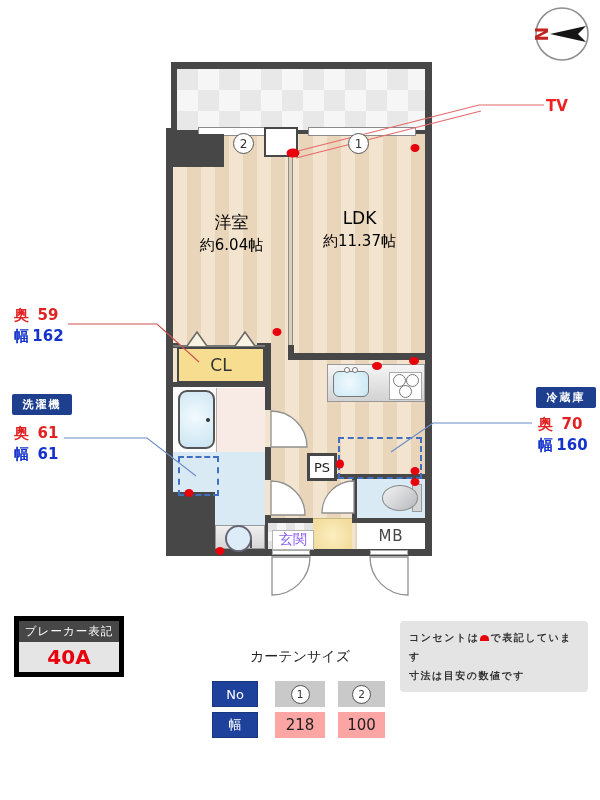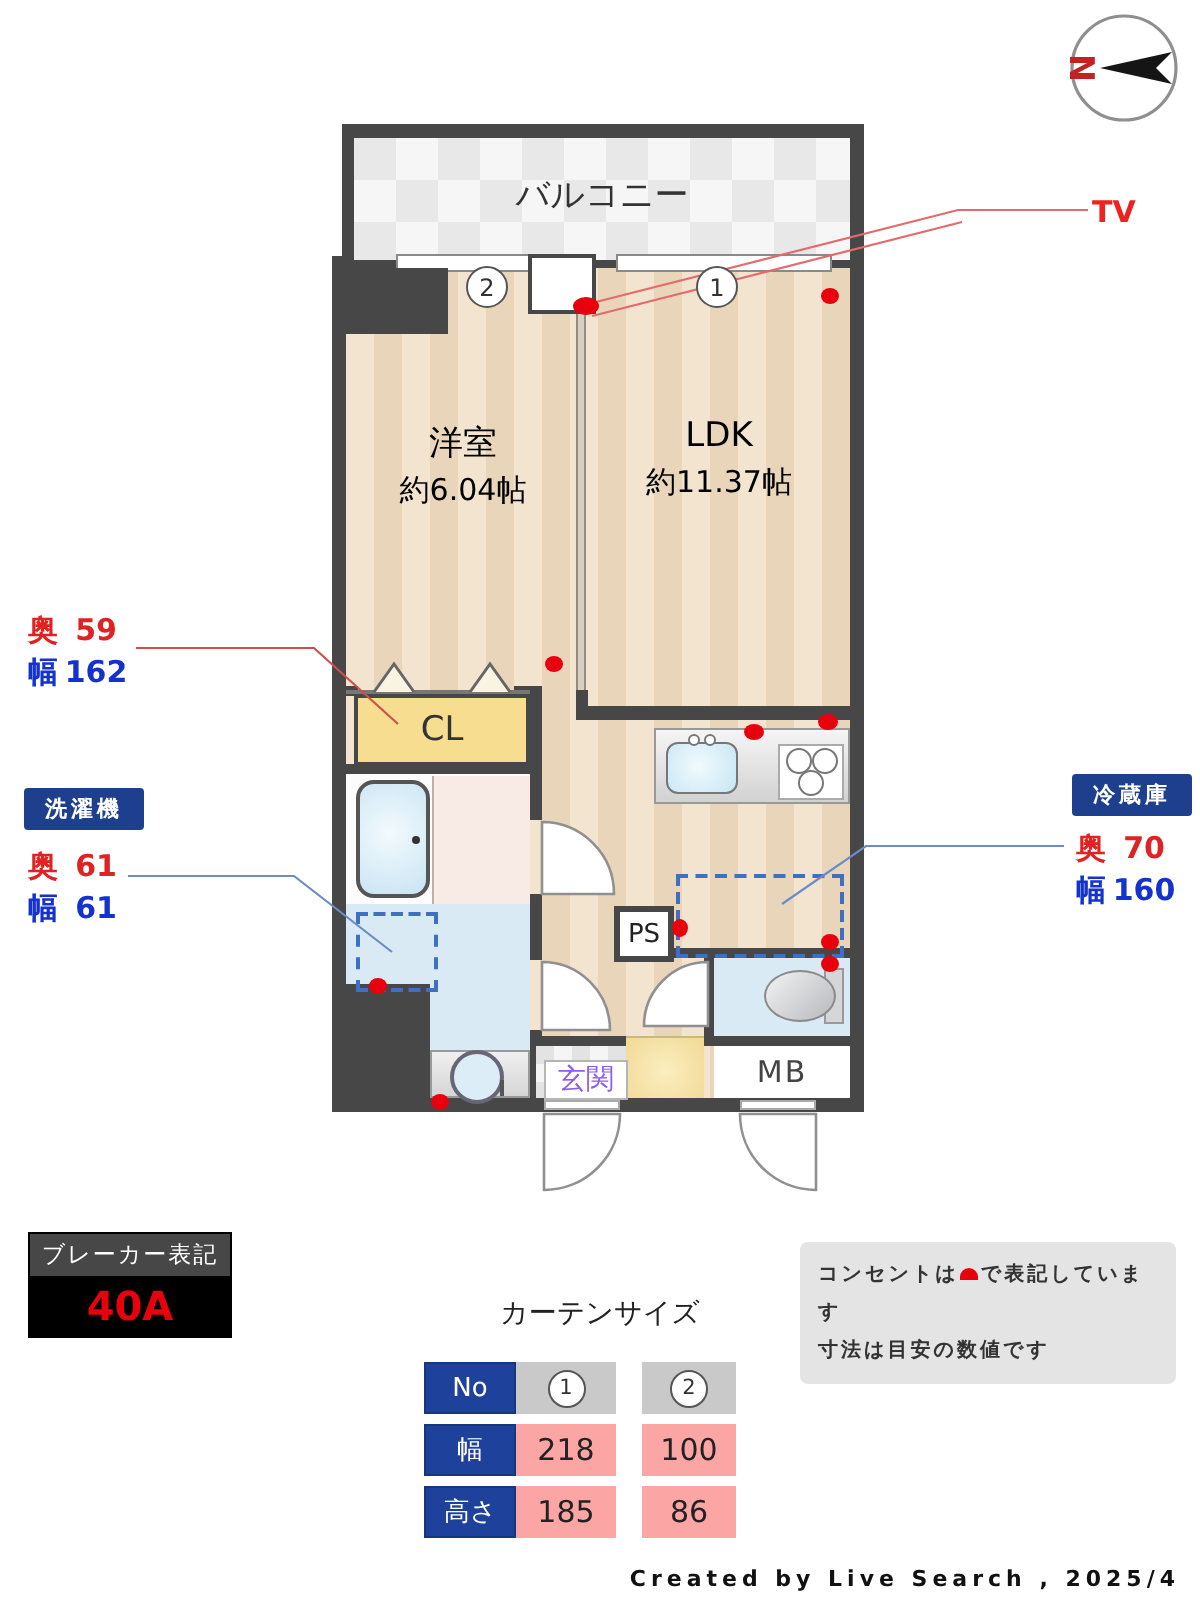--- a/index.html
+++ b/index.html
@@ -19,29 +19,29 @@
   .room-label{text-align:center;line-height:1.45;font-weight:500;}
   .room-name{font-size:17px;}
   .room-size{font-size:15px;}
   .win-circle{position:absolute;width:19px;height:19px;border:1.2px solid #555;border-radius:50%;background:#fff;z-index:7;font-size:12px;color:#333;display:flex;align-items:center;justify-content:center;}
   .dim-row{display:flex;align-items:center;font-size:15px;font-weight:600;line-height:21px;}
   .d-l{letter-spacing:1px;}
   .d-v{width:36px;text-align:center;}
   .red{color:#e02222;} .blue{color:#1433cc;}
   .badge{position:absolute;background:#1d3f8e;color:#fff;font-size:11px;font-weight:600;letter-spacing:2px;display:flex;align-items:center;justify-content:center;border-radius:2px;z-index:7;}
   
-  .breaker{position:absolute;left:14px;top:616px;width:100px;border:1px solid #000000;background:#000000;z-index:7;}
+  .breaker{position:absolute;left:14px;top:616px;width:100px;border:5px solid #000000;background:#e5e5e5;z-index:7;}
   .breaker-head{background:#474747;color:#fff;font-size:11.5px;height:21px;display:flex;align-items:center;justify-content:center;letter-spacing:1px;}
   .breaker-val{color:#e8000d;font-size:20px;font-weight:600;height:30px;display:flex;align-items:center;justify-content:center;}
   .notebox{position:absolute;left:400px;top:621px;width:188px;background:#e4e4e4;border-radius:4px;padding:7px 9px;font-size:10px;font-weight:700;letter-spacing:1.5px;color:#333;line-height:1.9;z-index:7;box-sizing:border-box;}
   .note-dot{display:inline-block;width:9px;height:6px;background:#e8000d;border-radius:9px 9px 0 0;vertical-align:baseline;margin:0 1px;}
   .curtain-title{position:absolute;left:230px;top:648px;width:140px;text-align:center;font-size:14px;color:#222;z-index:7;}
   .ctable{position:absolute;left:212px;top:681px;z-index:7;}
   .trow{display:flex;margin-bottom:5px;}
-  .t-label{width:46px;height:26px;background:#1e429b;border:1px solid #16367e;box-sizing:border-box;color:#fff;font-size:13px;display:flex;align-items:center;justify-content:center;}
+  .t-label{width:46px;height:26px;background:#1e429b;border:1px solid #16367e;box-sizing:border-box;color:#fff;font-size:13px;display:flex;align-items:center;justify-content:center;margin-right:17px;}
   .t-cell{width:50px;height:26px;background:#fca5a5;font-size:15px;color:#222;display:flex;align-items:center;justify-content:center;margin-right:13px;}
   .t-cell.gray{background:#c9c9c9;}
   .t-cell.last{width:47px;margin-right:0;}
   .circle-num{width:17px;height:17px;border:1px solid #555;border-radius:50%;background:#fff;display:flex;align-items:center;justify-content:center;font-size:10.5px;color:#333;}
   .credit{position:absolute;right:10px;top:783px;font-size:11px;font-weight:700;letter-spacing:2.5px;color:#111;z-index:7;}
   .genkan-chip{position:absolute;background:#fff;border:1px solid #b5b5b5;font-size:14px;color:#8b5cf6;display:flex;align-items:center;justify-content:center;z-index:7;}
 </style>
 </head>
 <body>
 
@@ -137,21 +137,20 @@
       <ellipse cx="377" cy="366" rx="5" ry="4"></ellipse>
       <ellipse cx="414" cy="361" rx="5" ry="4"></ellipse>
       <ellipse cx="340" cy="464" rx="4" ry="4.5"></ellipse>
       <ellipse cx="415" cy="471" rx="4.5" ry="4"></ellipse>
       <ellipse cx="415" cy="482" rx="4.5" ry="4"></ellipse>
       <ellipse cx="189" cy="493" rx="4.5" ry="4"></ellipse>
       <ellipse cx="220" cy="551" rx="4.5" ry="4"></ellipse>
     </g>
   </svg>
 
-  <div class="txt center" style="left:177px;top:85px;width:248px;height:24px;font-size:17px;color:#333;">バルコニー</div>
   <div class="win-circle" style="left:233px;top:133px;">2</div>
   <div class="win-circle" style="left:348px;top:133px;">1</div>
   <div class="txt room-label" style="left:175px;top:210px;width:113px;">
     <div class="room-name">洋室</div>
     <div class="room-size">約6.04帖</div>
   </div>
   <div class="txt room-label" style="left:294px;top:206px;width:131px;">
     <div class="room-name">LDK</div>
     <div class="room-size">約11.37帖</div>
   </div>
@@ -213,22 +212,16 @@
         </div>
       <div class="t-cell gray last">
           <span class="circle-num">2</span>
         </div>
     </div>
     <div class="trow">
       <div class="t-label">幅</div>
       <div class="t-cell">218</div>
       <div class="t-cell last">100</div>
     </div>
-    <div class="trow">
-      <div class="t-label">高さ</div>
-      <div class="t-cell">185</div>
-      <div class="t-cell last">86</div>
-    </div>
-  </div>
-
-  <div class="credit">Created by Live Search , 2025/4</div>
+  </div>
+
 
 </div>
 
 </body></html>

